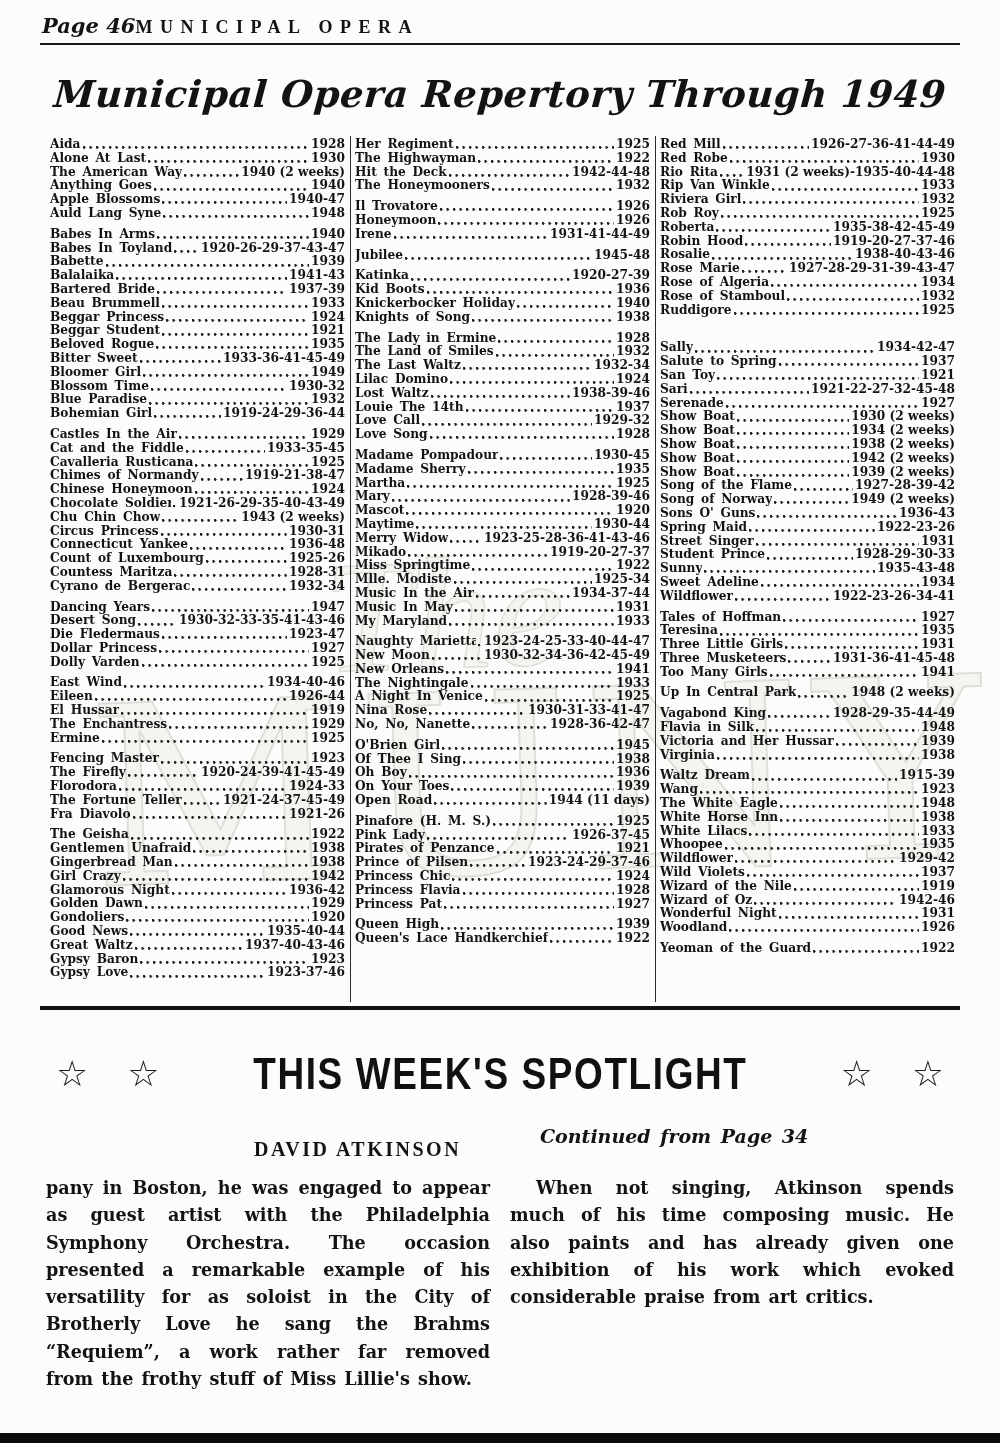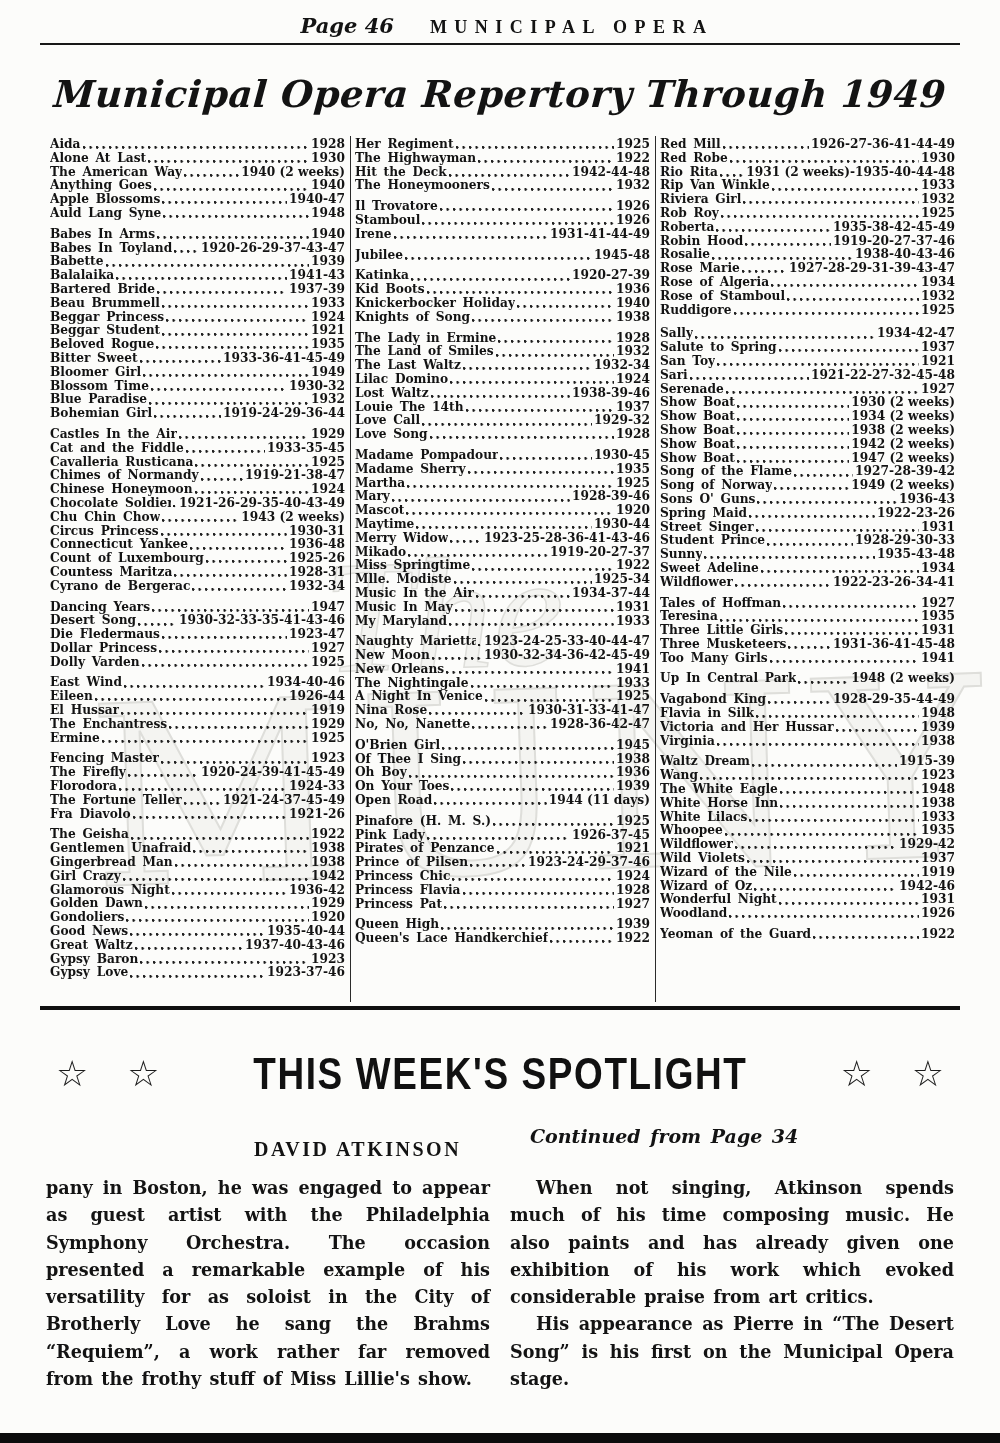--- a/index.html
+++ b/index.html
@@ -7,22 +7,22 @@
     position:relative;
     width:1000px;height:1443px;
     margin:0 auto;
     background:#fcfcfa;
     overflow:hidden;
     font-family:"DejaVu Serif",serif;
     color:#131313;
   }
   
   .page-head{
-    display:flex;justify-content:center;align-items:baseline;
-    padding:13px 44px 0 58px;position:relative;z-index:2;gap:36px;
+    display:flex;justify-content:flex-start;align-items:baseline;
+    padding:13px 44px 0 42px;position:relative;z-index:2;
   }
   .page-num{font-style:italic;font-weight:700;font-size:21px;}
   .pub-name{font-weight:700;font-size:18px;letter-spacing:7.5px;white-space:nowrap;font-family:Liberation Serif, serif;}
   .head-rule{margin:5px 40px 0 40px;border-top:2.5px solid #171717;position:relative;z-index:2;}
   
   .rep-title{
     text-align:center;
     font-style:italic;font-weight:700;
     font-size:37px;
     letter-spacing:.5px;
@@ -52,21 +52,21 @@
   .repertory{
     position:relative;z-index:1;
     display:flex;
     margin:20px 40px 0 46px;
     height:866px;
     overflow:hidden;
   }
   .rep-col{flex:1 1 0;min-width:0;padding:2px 5px 0 4px;}
   .rep-col + .rep-col{border-left:1.5px solid #2b2b2b;}
   .rep-group{margin-bottom:7px;}
-  .rep-group.gap-lg{margin-top:10px;}
+  .rep-group.gap-lg{margin-top:24px;}
   .entry{
     display:flex;align-items:baseline;
     font-size:12.2px;font-weight:700;line-height:13.8px;
     white-space:nowrap;
   }
   .entry .nm{word-spacing:2.5px;flex:0 1 auto;overflow:hidden;}
   .entry .dots{
     flex:1 1 4px;min-width:4px;align-self:stretch;margin:0 2px;
     background-image:radial-gradient(circle at 1.2px 1.2px,#1c1c1c 1.05px,rgba(0,0,0,0) 1.4px);
     background-size:6.5px 2.6px;
@@ -88,21 +88,21 @@
     transform:scaleX(.82);transform-origin:center;
     white-space:nowrap;color:#111;
   }
   .spot-byline{position:relative;height:36px;margin-top:22px;}
   .person{
     position:absolute;left:212px;top:16px;
     font-family:"Liberation Serif",serif;
     font-weight:700;font-size:20px;letter-spacing:2.5px;white-space:nowrap;
   }
   .continued{
-    position:absolute;left:488px;top:3px;
+    position:absolute;left:498px;top:3px;
     font-style:italic;font-weight:700;font-size:19px;
     word-spacing:3px;white-space:nowrap;text-align:center;
   }
   .spot-body{display:flex;gap:20px;margin-top:16px;padding:0 4px;}
   .spot-col{flex:1 1 0;min-width:0;}
   .spot-col p{
     margin:0;
     font-size:17.6px;font-weight:700;line-height:1.55;
     text-align:justify;word-spacing:2px;
   }
@@ -458,21 +458,21 @@
             <span class="yr">1932</span>
           </div>
         </div>
         <div class="rep-group">
           <div class="entry">
             <span class="nm">Il Trovatore</span>
             <span class="dots"></span>
             <span class="yr">1926</span>
           </div>
           <div class="entry">
-            <span class="nm">Stamboul</span>
+            <span class="nm">Honeymoon</span>
             <span class="dots"></span>
             <span class="yr">1926</span>
           </div>
           <div class="entry">
             <span class="nm">Irene</span>
             <span class="dots"></span>
             <span class="yr">1931-41-44-49</span>
           </div>
         </div>
         <div class="rep-group">
@@ -837,21 +837,21 @@
             <span class="yr">1938 (2 weeks)</span>
           </div>
           <div class="entry">
             <span class="nm">Show Boat</span>
             <span class="dots"></span>
             <span class="yr">1942 (2 weeks)</span>
           </div>
           <div class="entry">
             <span class="nm">Show Boat</span>
             <span class="dots"></span>
-            <span class="yr">1947 (2 weeks)</span>
+            <span class="yr">1939 (2 weeks)</span>
           </div>
           <div class="entry">
             <span class="nm">Song of the Flame</span>
             <span class="dots"></span>
             <span class="yr">1927-28-39-42</span>
           </div>
           <div class="entry">
             <span class="nm">Song of Norway</span>
             <span class="dots"></span>
             <span class="yr">1949 (2 weeks)</span>
@@ -1033,19 +1033,18 @@
     <div class="spot-byline">
       <span class="person">DAVID ATKINSON</span>
       <span class="continued">Continued from Page 34</span>
     </div>
     <div class="spot-body" id="spot-body">
         <div class="spot-col">
           <p class="">pany in Boston, he was engaged to appear as guest artist with the Philadelphia Symphony Orchestra. The occasion presented a remarkable example of his versatility for as soloist in the City of Brotherly Love he sang the Brahms “Requiem”, a work rather far removed from the frothy stuff of Miss Lillie's show.</p>
         </div>
         <div class="spot-col">
           <p class="indent">When not singing, Atkinson spends much of his time composing music. He also paints and has already given one exhibition of his work which evoked considerable praise from art critics.</p>
-          <p class="indent">His appearance as Pierre in “The Desert Song” is his first on the Municipal Opera stage.</p>
         </div>
       </div>
   </section>
 
   <div class="bottom-bar"></div>
 </div>
 
 </body></html>

